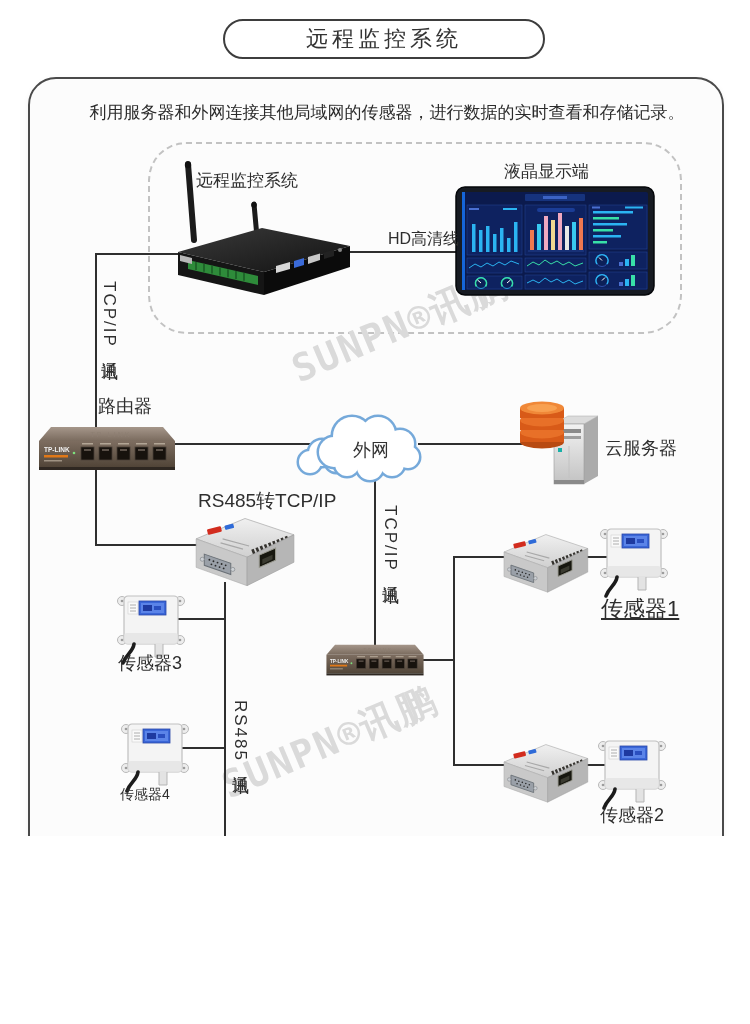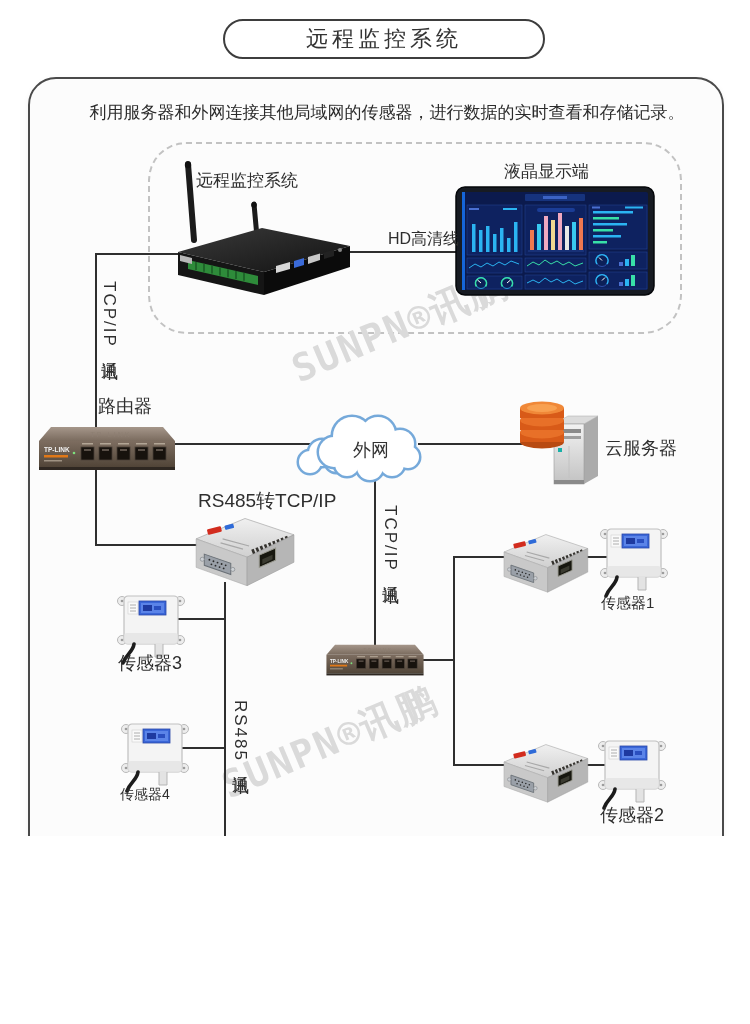--- a/index.html
+++ b/index.html
@@ -357,21 +357,21 @@
   <svg class="dev" style="left:120px;top:846px;" width="78" height="72" viewBox="0 0 78 72">
       <use href="#sym-sensor"></use>
     </svg>
 
   <div class="lbl" style="left:196px;top:169px;font-size:17px;">远程监控系统</div>
   <div class="lbl" style="left:504px;top:160px;font-size:17px;">液晶显示端</div>
   <div class="lbl" style="left:366px;top:229px;font-size:16px;margin-left:22px;">HD高清线</div>
   <div class="lbl" style="left:98px;top:394px;font-size:18px;text-align:right;">路由器</div>
   <div class="lbl" style="left:168px;top:488px;font-size:19px;margin-left:30px;">RS485转TCP/IP</div>
   <div class="lbl" style="left:605px;top:436px;font-size:18px;font-family:Liberation Mono, monospace;">云服务器</div>
-  <div class="lbl" style="left:601px;top:594px;font-size:15px;">传感器1</div>
+  <div class="lbl" style="left:601px;top:594px;font-size:22px;text-decoration:underline;">传感器1</div>
   <div class="lbl" style="left:600px;top:803px;font-size:18px;">传感器2</div>
   <div class="lbl" style="left:118px;top:651px;font-size:18px;">传感器3</div>
   <div class="lbl" style="left:120px;top:786px;font-size:14px;">传感器4</div>
   <div class="lbl" style="left:122px;top:876px;font-size:14px;margin-left:37px;">传感器5</div>
 
   <div class="lbl vlbl" style="left:98px;top:281px;">TCP/IP通讯</div>
   <div class="lbl vlbl" style="left:379px;top:505px;">TCP/IP通讯</div>
   <div class="lbl vlbl" style="left:229px;top:700px;">RS485通讯</div>
 
 </div>

